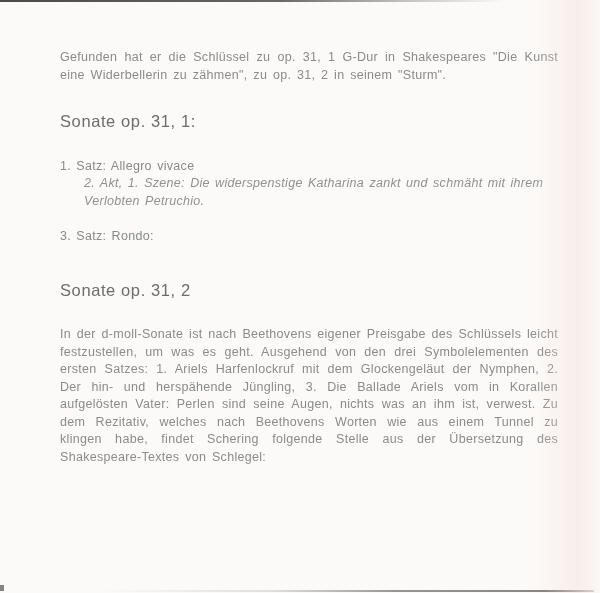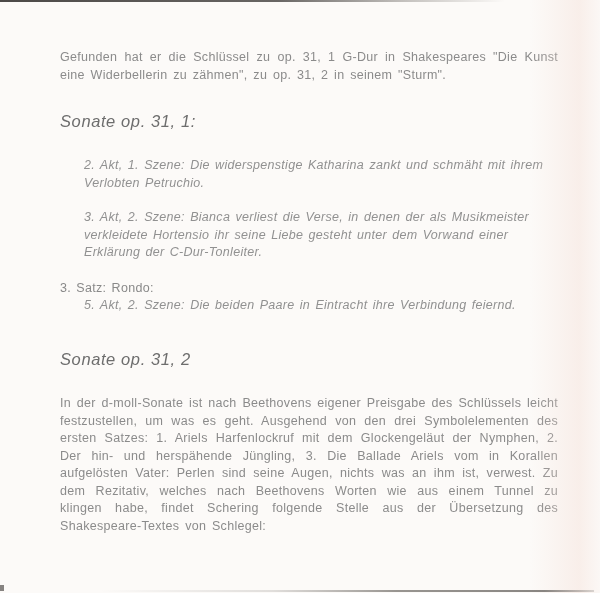--- a/index.html
+++ b/index.html
@@ -63,21 +63,20 @@
     color: #8b8b8b;
     text-align: justify;
   }
   .para.body2 { line-height: 17.5px; }
   .heading {
     margin: 0;
     font-size: 16.5px;
     font-weight: normal;
     letter-spacing: 0.6px;
     color: #6d6d6d;
-    font-style: italic;
   }
   .heading.first { margin-top: 28px; }
   .heading.second { margin-top: 36px; }
   .movements { margin-top: 26px; }
   .movement { margin-bottom: 17px; }
   .movement-label {
     font-size: 12.5px;
     line-height: 18px;
     letter-spacing: 0.3px;
     word-spacing: 1.5px;
@@ -99,30 +98,29 @@
 
 <div class="page">
 
   <p class="para">Gefunden hat er die Schlüssel zu op. 31, 1 G-Dur in Shakespeares "Die Kunst eine Widerbellerin zu zähmen", zu op. 31, 2 in seinem "Sturm".</p>
 
   <h2 class="heading first">Sonate op. 31, 1:</h2>
 
   <div class="movements">
 
     <div class="movement">
+      <div class="movement-label">1. Satz: Allegro vivace</div>
       <div class="movement-desc">2. Akt, 1. Szene: Die widerspenstige Katharina zankt und schmäht mit ihrem Verlobten Petruchio.</div>
     </div>
 
     <div class="movement">
-      <div class="movement-desc">3. Akt, 2. Szene: Bianca verliest die Verse, in denen der als Musikmeister verkleidete Hortensio ihr seine Liebe gesteht unter dem Vorwand einer Erklärung der C-Dur-Tonleiter.</div>
     </div>
 
     <div class="movement">
       <div class="movement-label">3. Satz: Rondo:</div>
-      <div class="movement-desc">5. Akt, 2. Szene: Die beiden Paare in Eintracht ihre Verbindung feiernd.</div>
     </div>
 
   </div>
 
   <h2 class="heading second">Sonate op. 31, 2</h2>
 
   <div class="body-block">
     <p class="para body2">In der d-moll-Sonate ist nach Beethovens eigener Preisgabe des Schlüssels leicht festzustellen, um was es geht. Ausgehend von den drei Symbolelementen des ersten Satzes: 1. Ariels Harfenlockruf mit dem Glockengeläut der Nymphen, 2. Der hin- und herspähende Jüngling, 3. Die Ballade Ariels vom in Korallen aufgelösten Vater: Perlen sind seine Augen, nichts was an ihm ist, verwest. Zu dem Rezitativ, welches nach Beethovens Worten wie aus einem Tunnel zu klingen habe, findet Schering folgende Stelle aus der Übersetzung des Shakespeare-Textes von Schlegel:</p>
   </div>
 

